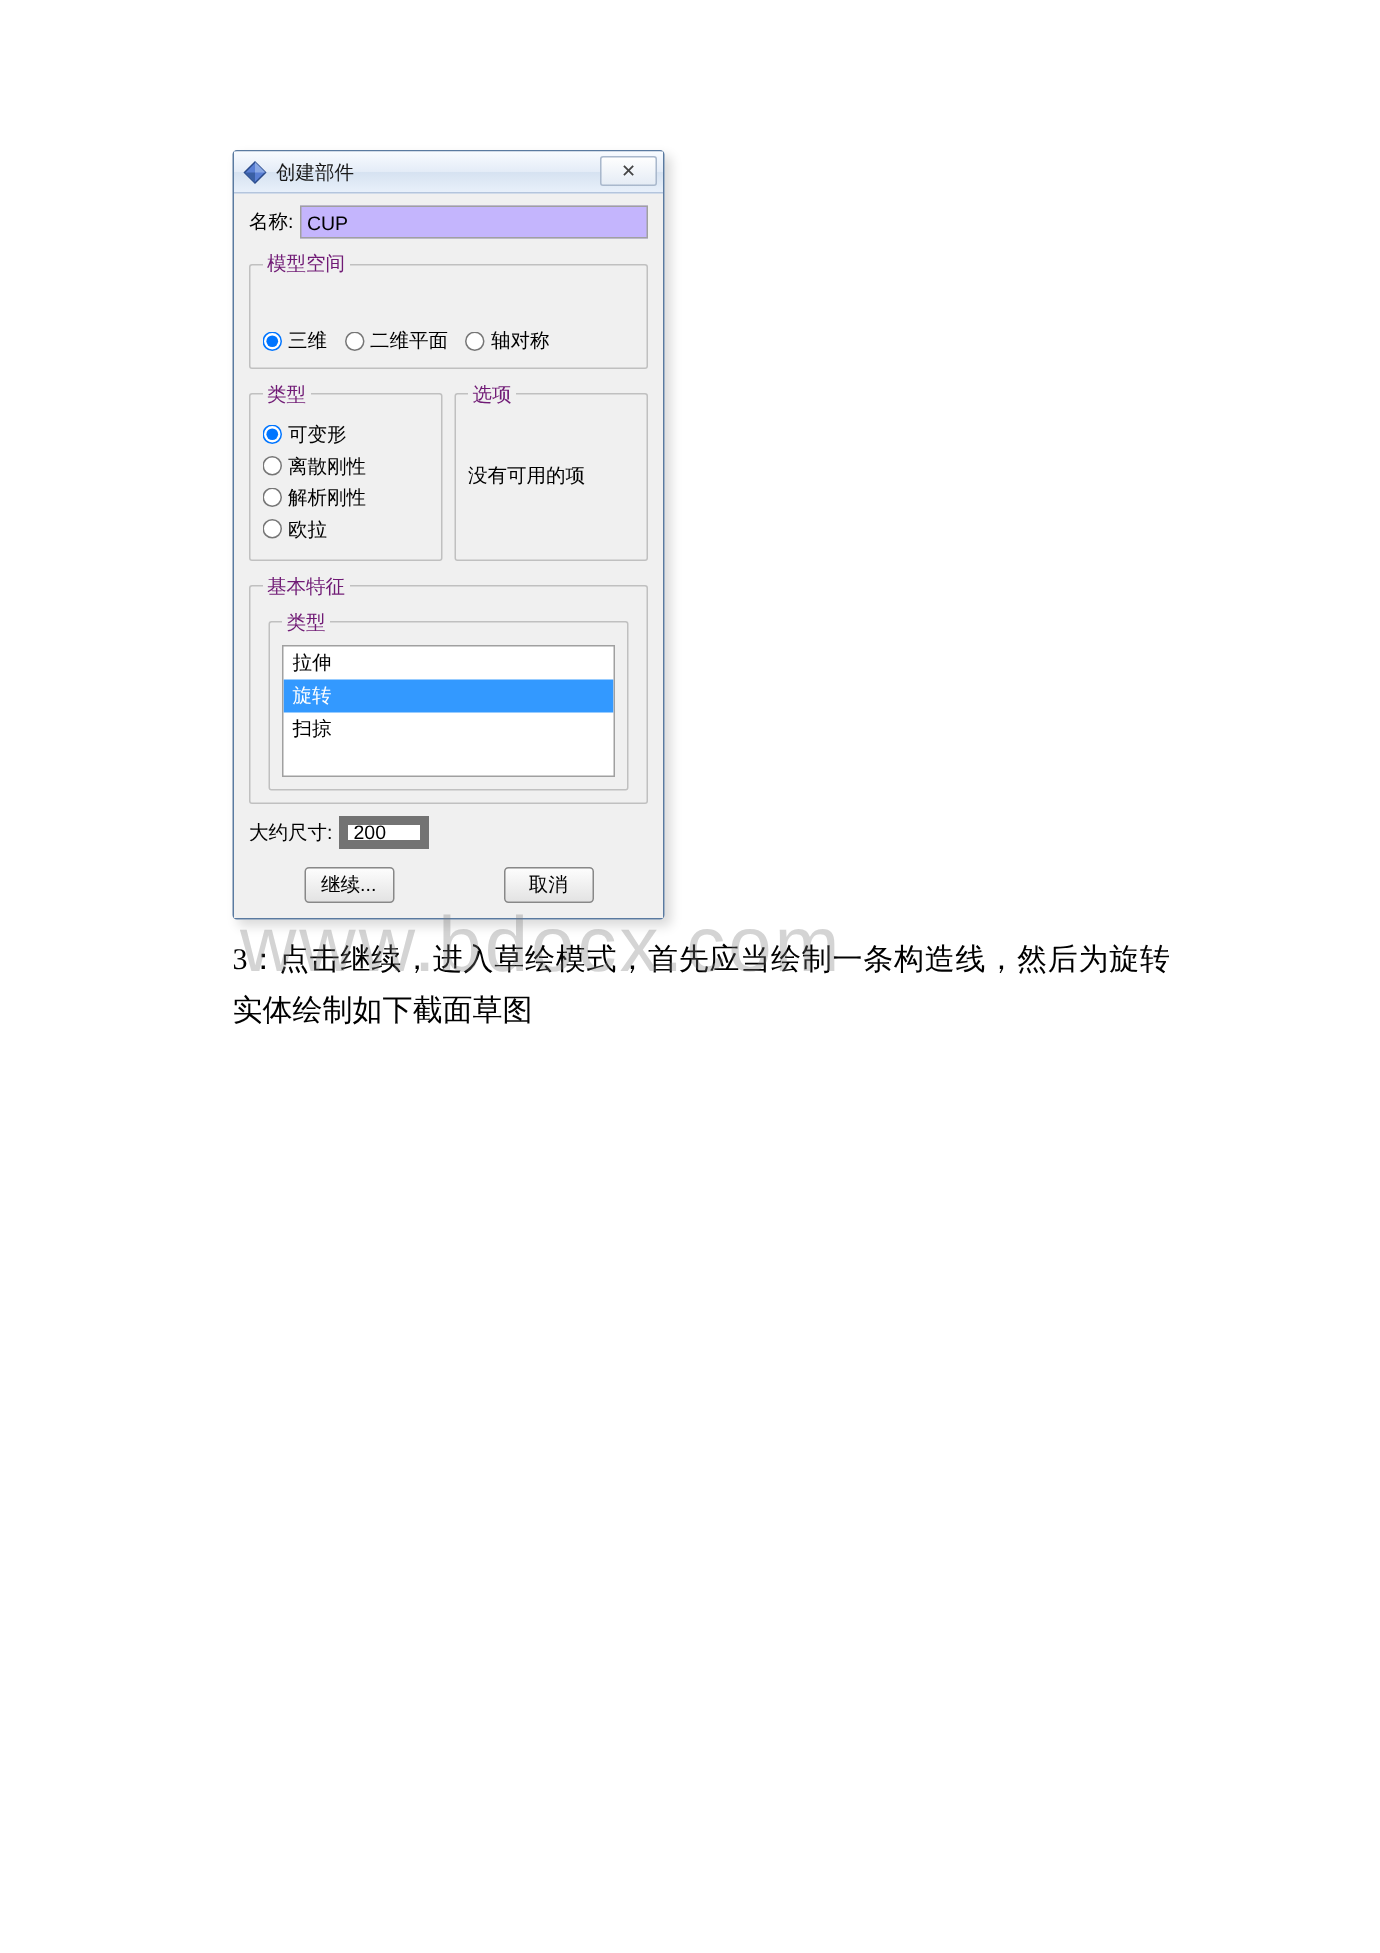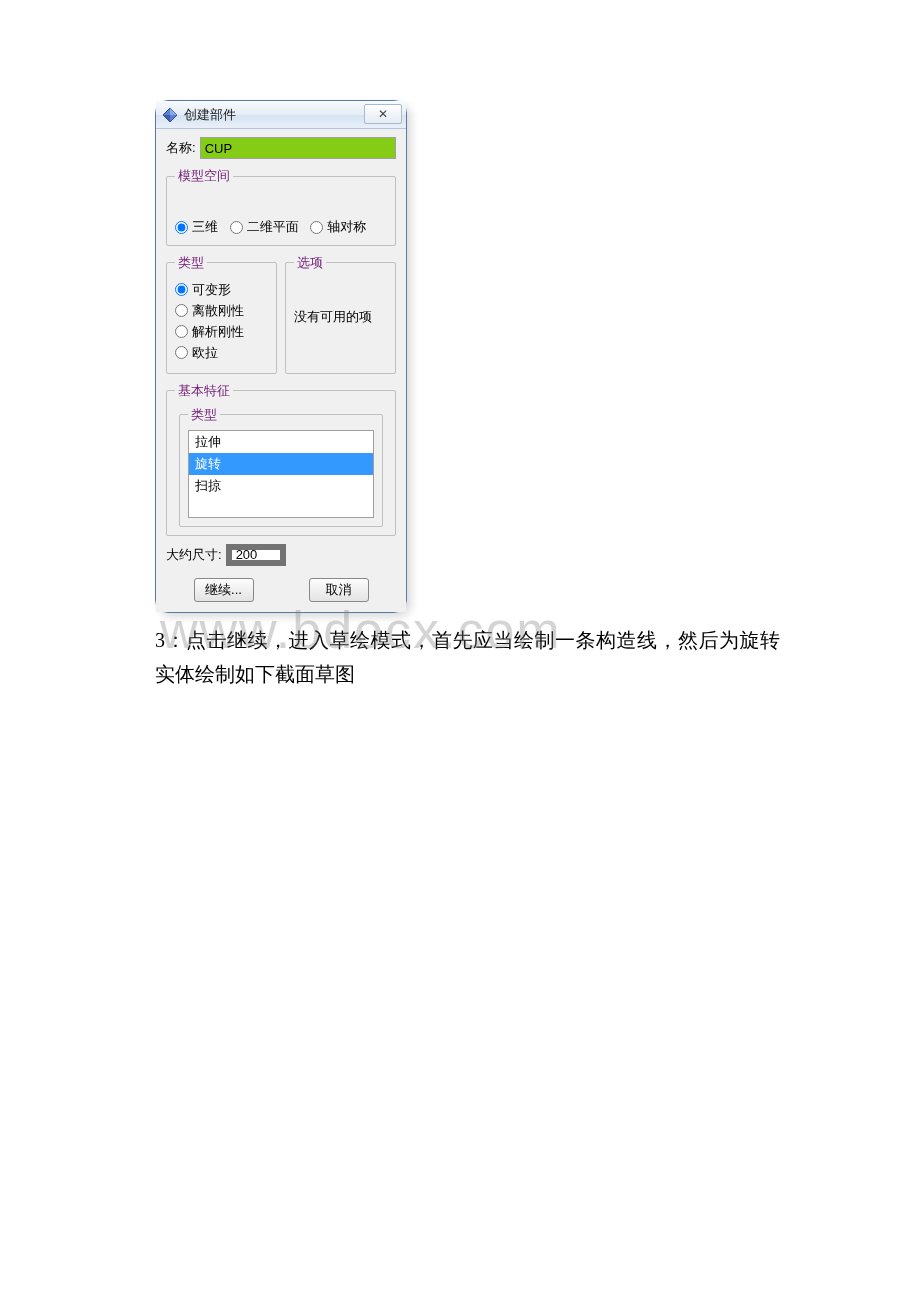--- a/index.html
+++ b/index.html
@@ -11,23 +11,23 @@
     font-size: 13px;
     color: #000;
     position: relative;
     width: 920px;
     height: 1302px;
   }
   .page-wrap {
     padding: 100px 140px 40px 155px;
   }
   .dialog {
-    width: 252px;
+    width: 288px;
     border: 1px solid #5a7aa0;
-    border-radius: 13px;
+    border-radius: 3px;
     background: linear-gradient(to bottom, #eef3fa 0%, #e6edf7 100%);
     box-shadow: 4px 4px 8px rgba(0,0,0,0.15);
     position: relative;
   }
   .titlebar {
     height: 28px;
     background: linear-gradient(to bottom, #f8fbff 0%, #e4ecf7 50%, #d6e2f1 51%, #e8f0fa 100%);
     border-bottom: 1px solid #b4c5dd;
     display: flex;
     align-items: center;
@@ -71,21 +71,21 @@
     margin-bottom: 8px;
   }
   .row-name .lbl {
     font-size: 13px;
     margin-right: 4px;
   }
   .row-name input {
     flex: 1;
     height: 22px;
     border: 1px solid #a0a0a0;
-    background: #84cc16;
+    background: #c4b5fd;
     font-size: 13px;
     padding: 1px 4px;
   }
   fieldset {
     border: 1px solid #c0c0c0;
     border-radius: 2px;
     margin: 0 0 8px 0;
     padding: 6px 8px 8px 8px;
     background: #f0f0f0;
   }

